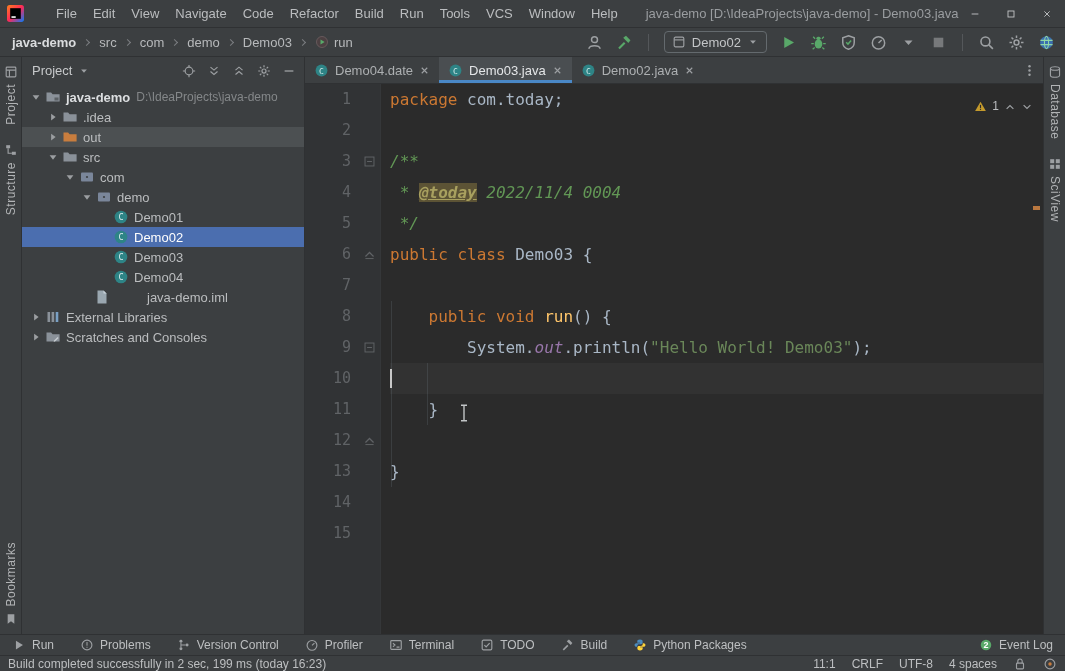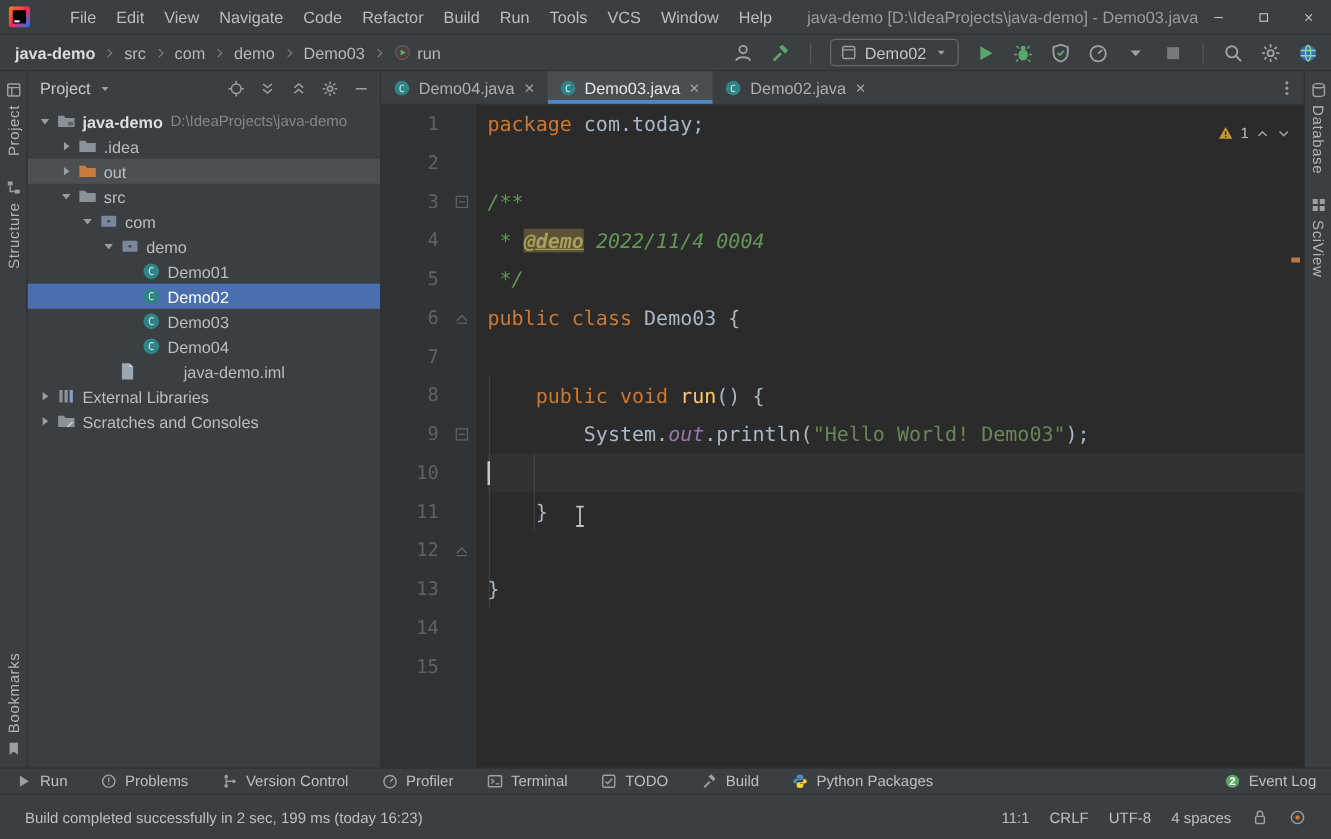--- a/index.html
+++ b/index.html
@@ -92,21 +92,21 @@
   .inspection{position:absolute;top:7px;right:10px;display:flex;align-items:center;gap:5px;
     font-family:"Liberation Sans",sans-serif;font-size:12px;color:#bbbdbf}
   .stripe-mark{position:absolute;right:3px;top:122px;width:7px;height:4px;background:#b9773f}
   .ibeam{position:absolute;left:154px;top:317px;width:10px;height:18px}
 
   
   .toolbar{height:21px;flex:none;display:flex;align-items:center;border-top:1px solid #2f3133;padding:0 12px;font-size:12px;gap:26px}
   .tb-left{display:flex;gap:26px;align-items:center}
   .tb-item{display:flex;align-items:center;gap:6px;color:#bdbfc1}
   .tb-right{margin-left:auto;display:flex;gap:26px;align-items:center}
-  .statusbar{height:36px;flex:none;display:flex;align-items:center;border-top:1px solid #2f3133;padding:0 20px;font-size:12px;color:#bdbfc1}
+  .statusbar{height:16px;flex:none;display:flex;align-items:center;border-top:1px solid #2f3133;padding:0 8px;font-size:12px;color:#bdbfc1}
   .sb-right{margin-left:auto;display:flex;gap:16px;align-items:center}
 </style>
 </head>
 <body>
 
 <div id="app">
 
   <div class="titlebar">
     <span class="ic s17" id="appLogo">
         <svg viewBox="0 0 16 16" xmlns="http://www.w3.org/2000/svg">
@@ -519,21 +519,21 @@
 
     <div class="editor-col">
       <div class="tabs">
           <div class="tab">
             <span class="ic s15">
               <svg viewBox="0 0 16 16" xmlns="http://www.w3.org/2000/svg">
                 <circle cx="8" cy="8" r="6.3" fill="#2e8486"></circle>
                 <text x="8" y="11.2" text-anchor="middle" font-size="8.5" font-family="DejaVu Sans Mono, monospace" fill="#d9ecec">C</text>
               </svg>
             </span>
-            <span class="tab-label">Demo04.java</span>
+            <span class="tab-label">Demo04.date</span>
             <span class="ic s11">
               <svg viewBox="0 0 16 16" xmlns="http://www.w3.org/2000/svg">
                 <path d="M4 4l8 8M12 4l-8 8" stroke="#9da0a3" stroke-width="1.6"></path>
               </svg>
             </span>
           </div>
           <div class="tab active">
             <span class="ic s15">
               <svg viewBox="0 0 16 16" xmlns="http://www.w3.org/2000/svg">
                 <circle cx="8" cy="8" r="6.3" fill="#2e8486"></circle>
@@ -651,21 +651,21 @@
               <span class="gutter-num">15</span>
               <span class="gutter-fold"></span>
             </div>
           </div>
         <div class="code">
           <div class="guide g1"></div>
           <div class="guide g2"></div>
         <div class="cl"><span class="kw">package </span><span class="pl">com.today;</span></div>
             <div class="cl"></div>
             <div class="cl"><span class="doc">/**</span></div>
-            <div class="cl"><span class="doc"> * </span><span class="doctag hl">@demo</span><span class="doc"> 2022/11/4 0004</span></div>
+            <div class="cl"><span class="doc"> * </span><span class="doctag hl">@today</span><span class="doc"> 2022/11/4 0004</span></div>
             <div class="cl"><span class="doc"> */</span></div>
             <div class="cl"><span class="kw">public class </span><span class="pl">Demo03 {</span></div>
             <div class="cl"></div>
             <div class="cl"><span class="pl">    </span><span class="kw">public void </span><span class="fn">run</span><span class="pl">() {</span></div>
             <div class="cl"><span class="pl">        System.</span><span class="field">out</span><span class="pl">.println(</span><span class="str">"Hello World! Demo03"</span><span class="pl">);</span></div>
             <div class="cl caret-line"></div>
             <div class="cl"><span class="pl">    }</span></div>
             <div class="cl"></div>
             <div class="cl"><span class="pl">}</span></div>
             <div class="cl"></div>

